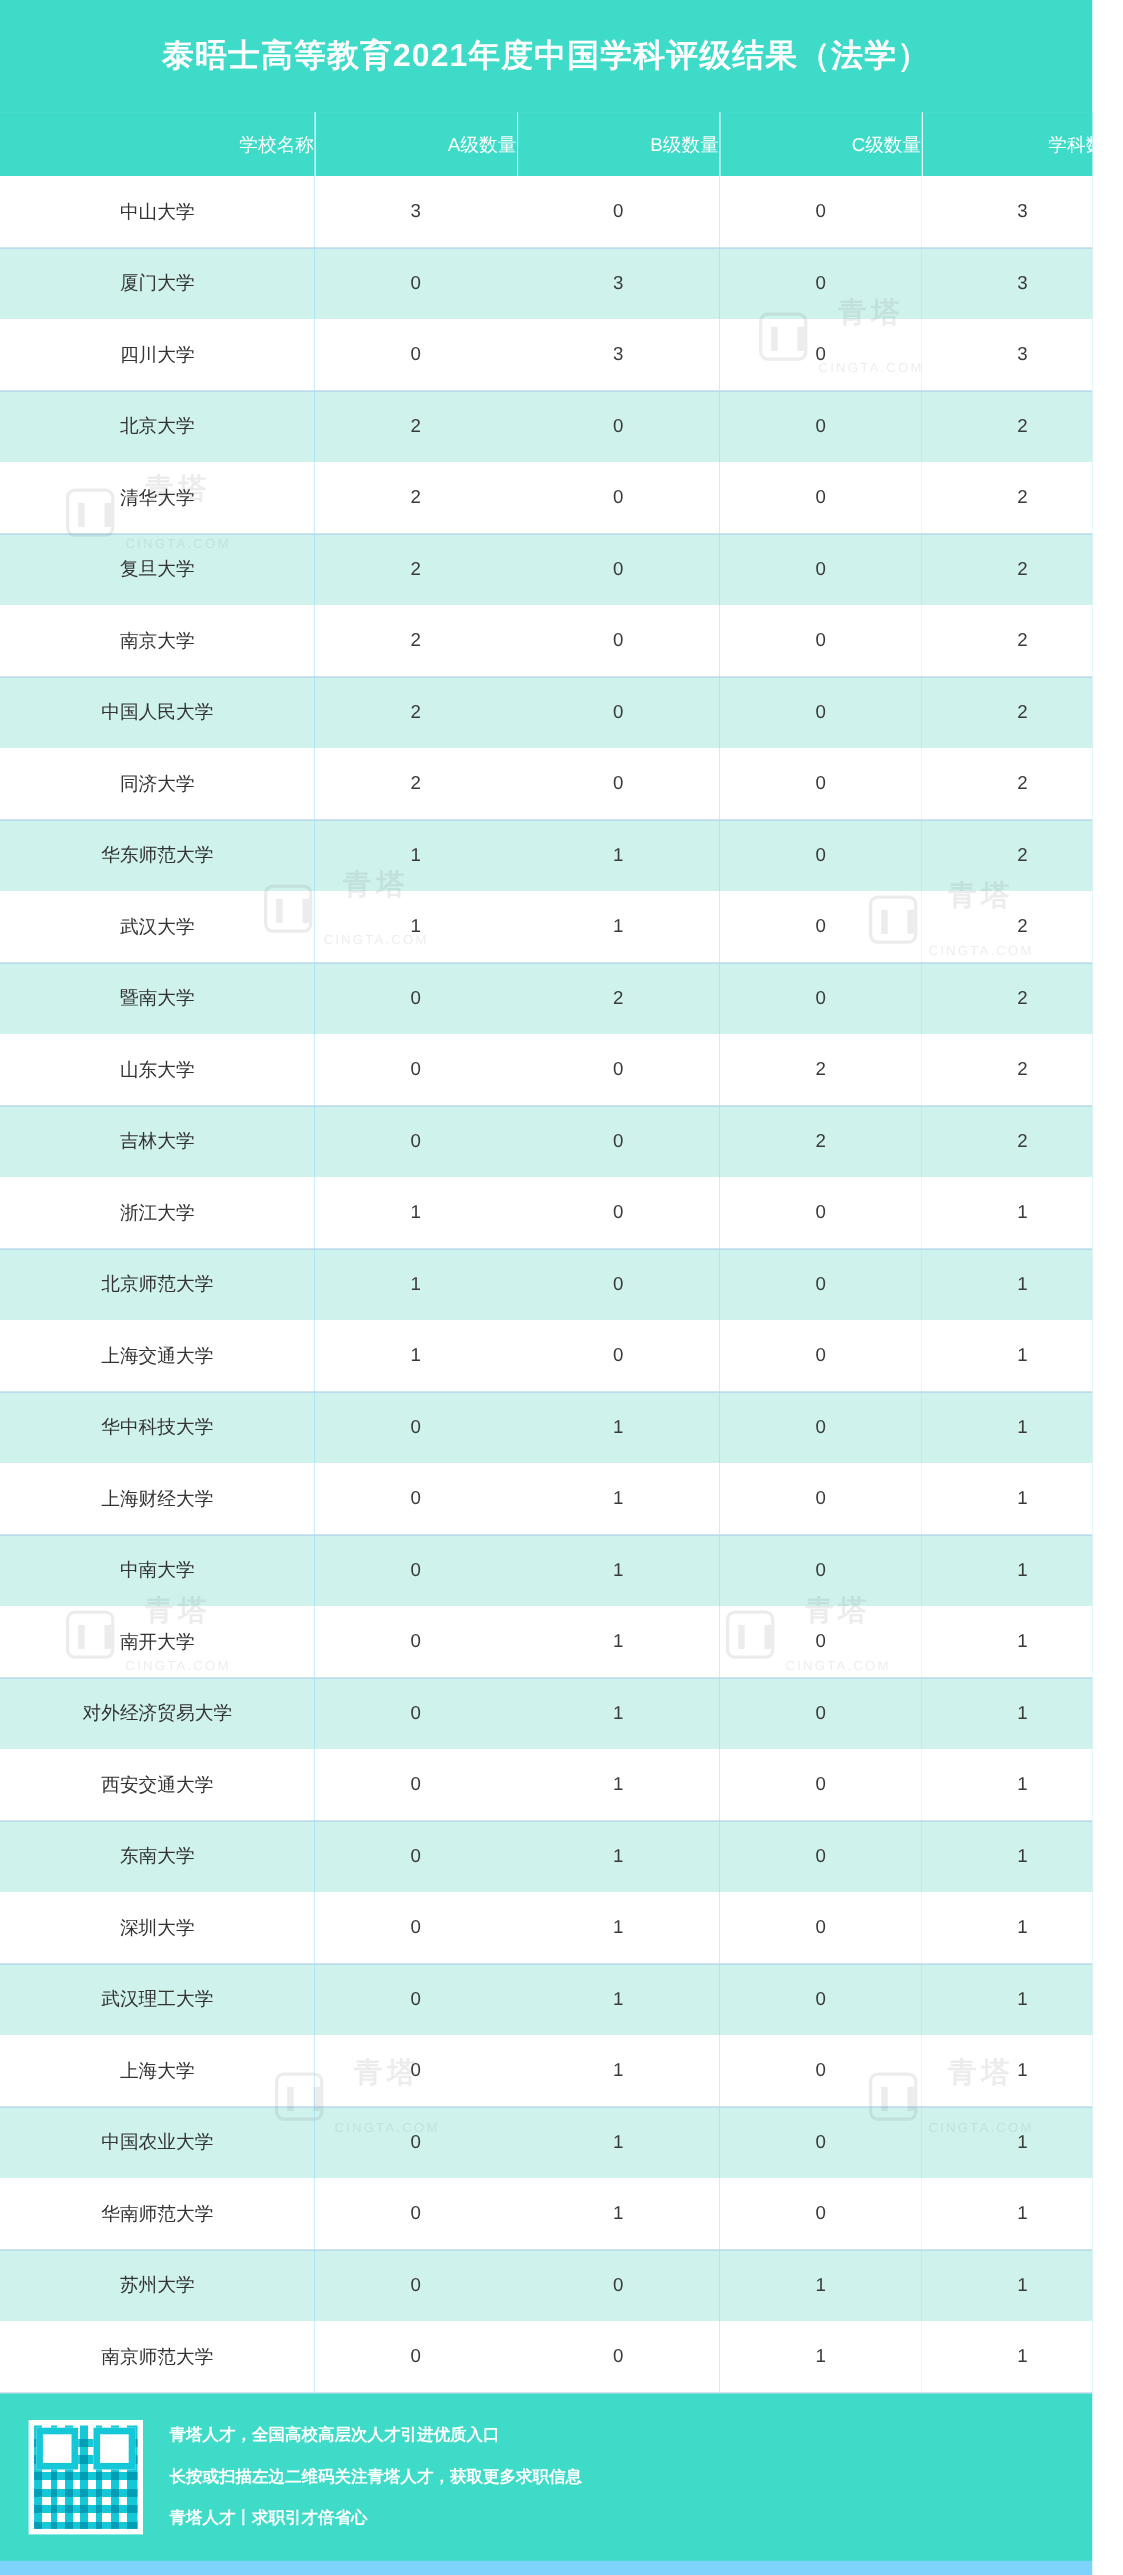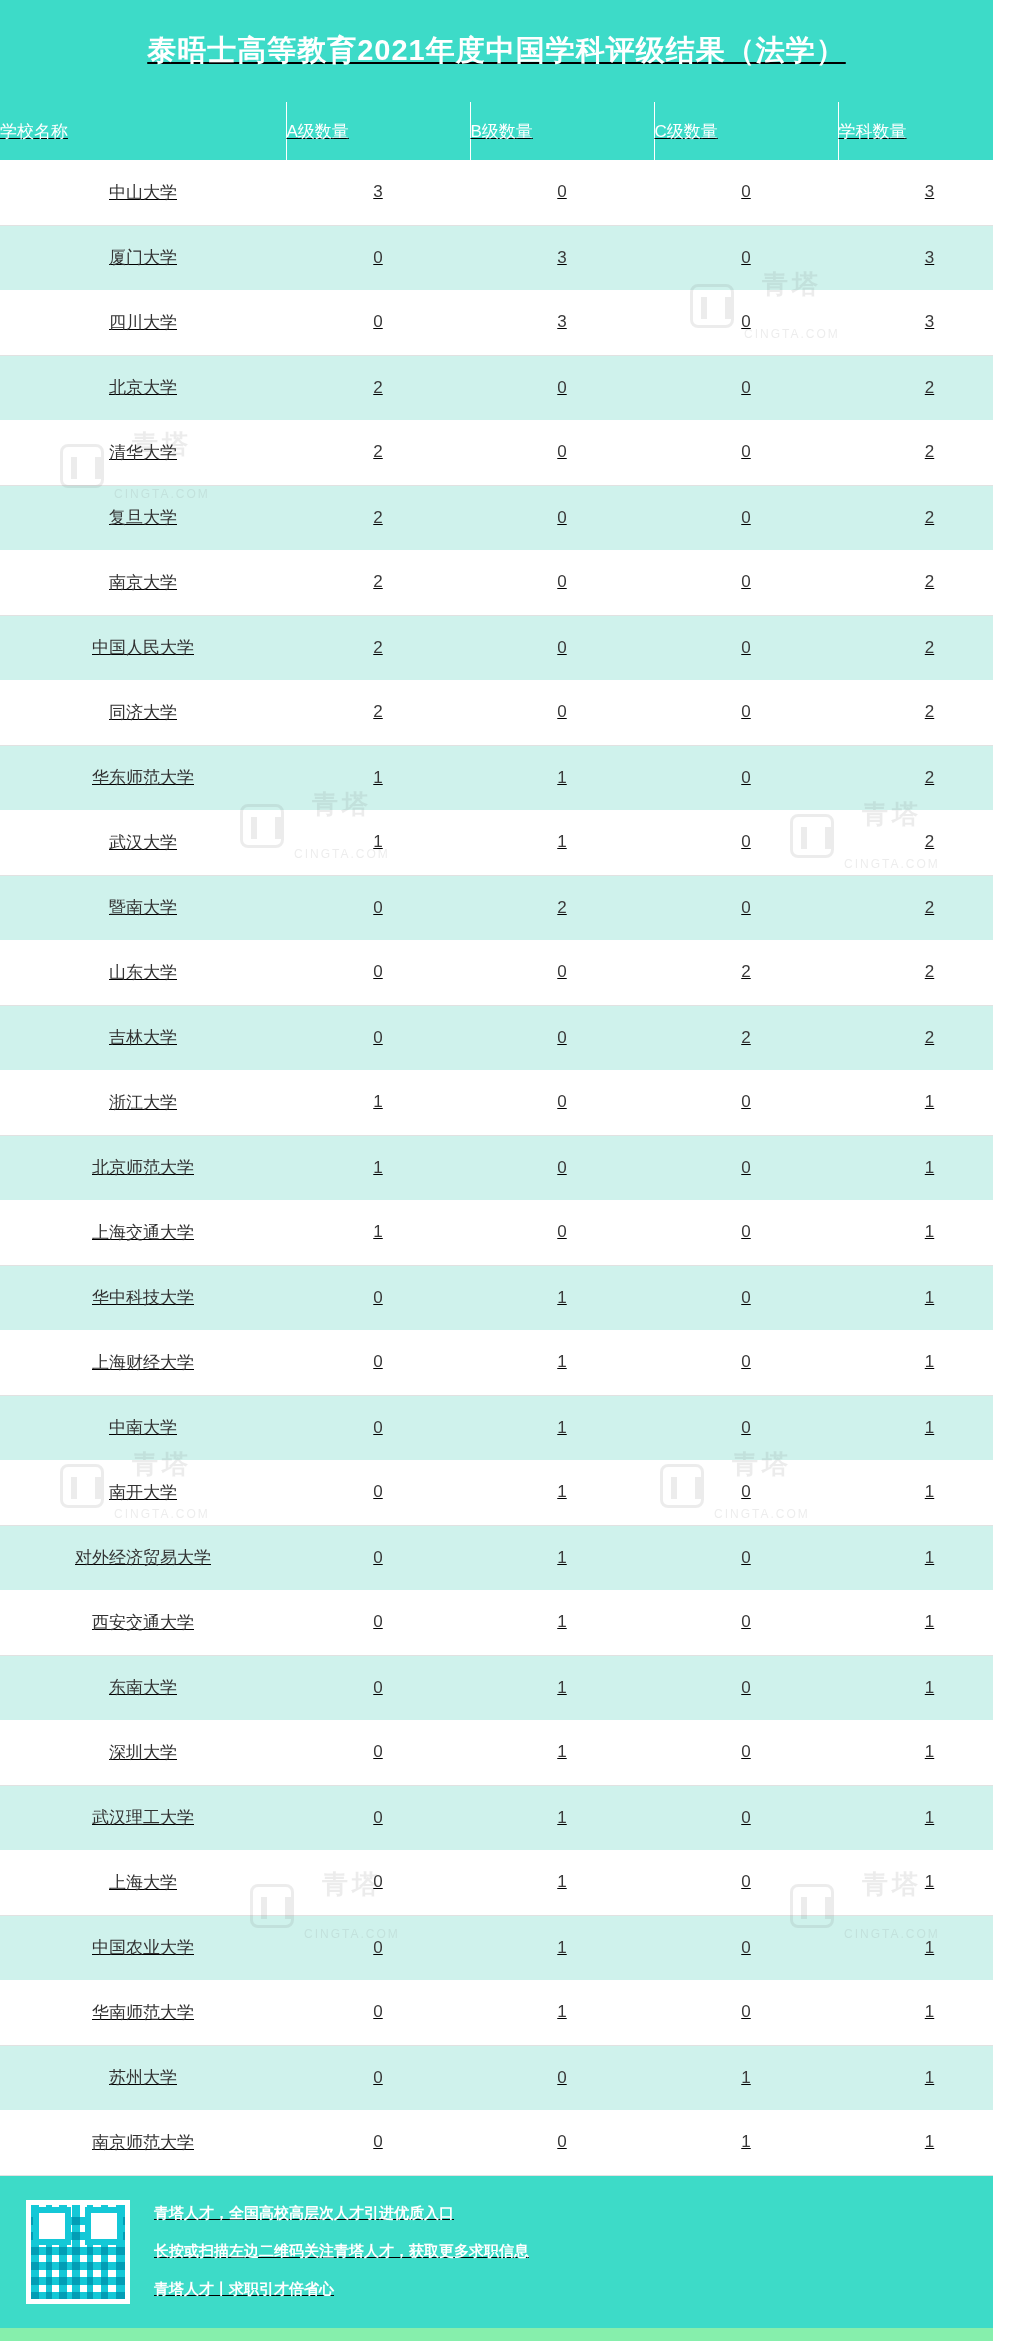--- a/index.html
+++ b/index.html
@@ -4,24 +4,23 @@
 <style>
   * { box-sizing: border-box; margin: 0; padding: 0; }
   html, body {
     width: 1021px;
     background: #ffffff;
     font-family: "Liberation Sans", sans-serif;
   }
   .page {
     width: 993px;
     min-height: 2341px;
-    background: #86efac;
+    background: #7dd3fc;
     position: relative;
     overflow: hidden;
-    text-decoration: underline;
   }
 
   
   .header {
     height: 102px;
     background: #3ddbc8;
     display: flex;
     align-items: center;
     justify-content: center;
   }
@@ -46,21 +45,21 @@
   .table col.c4 { width: 183px; }
 
   .thead-row {
     height: 58px;
     background: #3ddbc8;
   }
   .thead-row th {
     color: #ffffff;
     font-size: 17px;
     font-weight: normal;
-    text-align: left;
+    text-align: right;
     vertical-align: middle;
     border-right: 1px solid #ffffff;
   }
   .thead-row th:last-child { border-right: none; margin-left: 43px; }
 
   .tbody-row { height: 65px; }
   .tbody-row.odd  { background: #ffffff; margin-top: 26px; }
   .tbody-row.even { background: #cff2ec; margin-top: 44px; }
   .tbody-row td {
     font-size: 17px;

